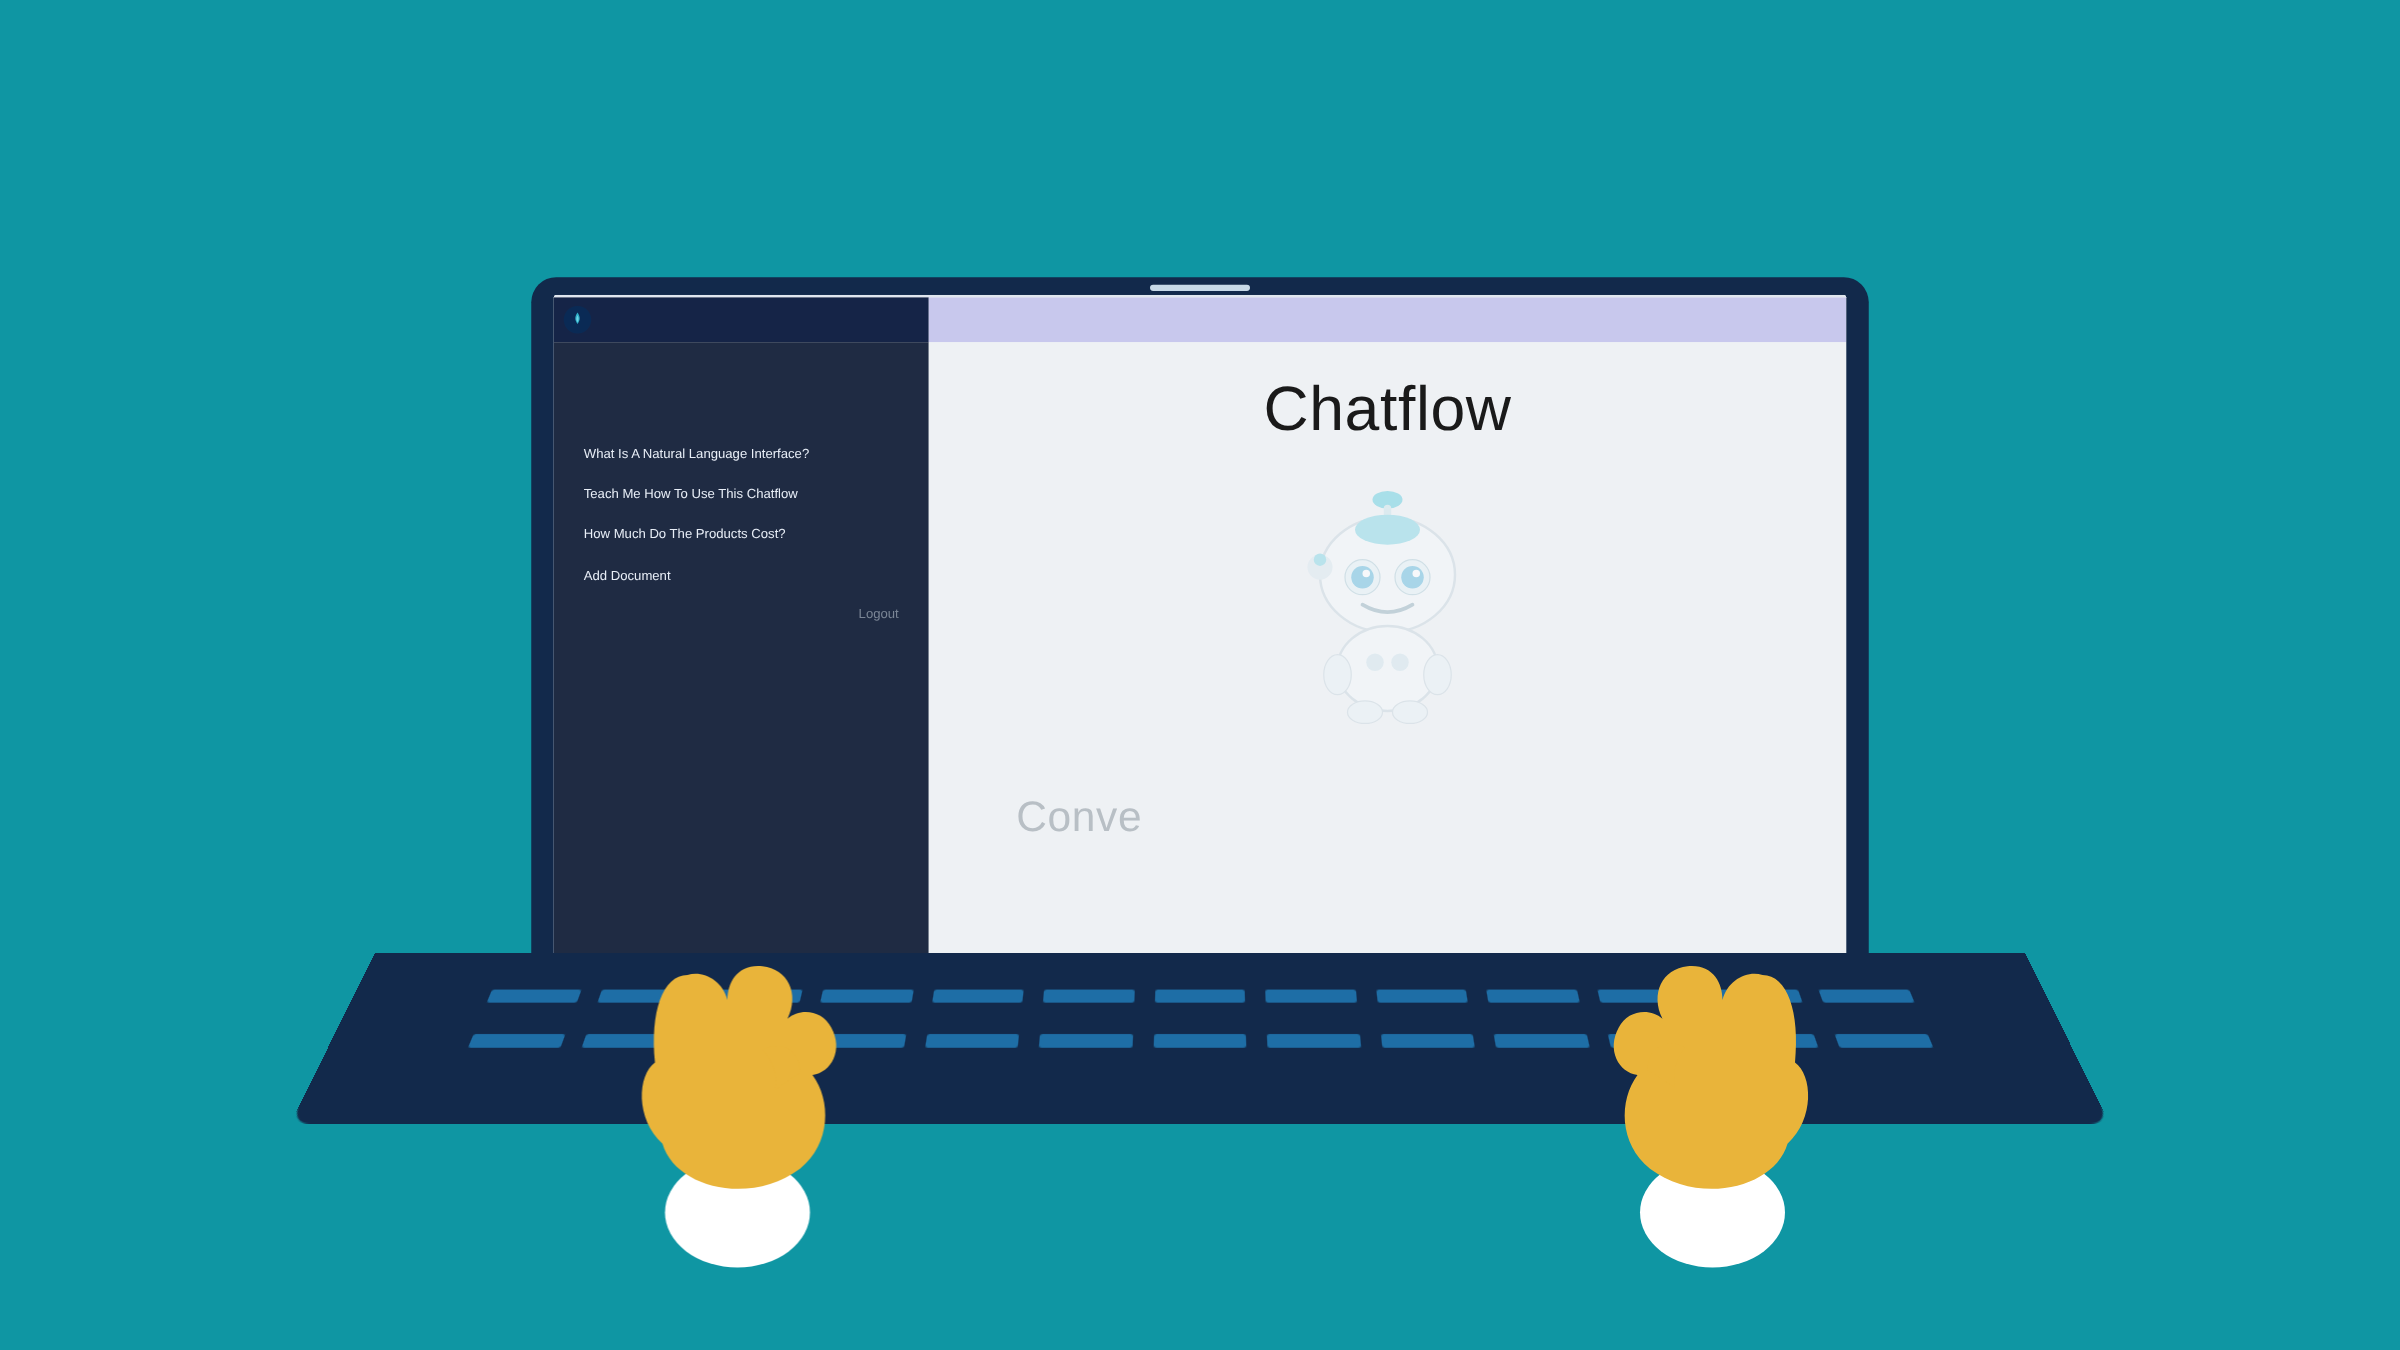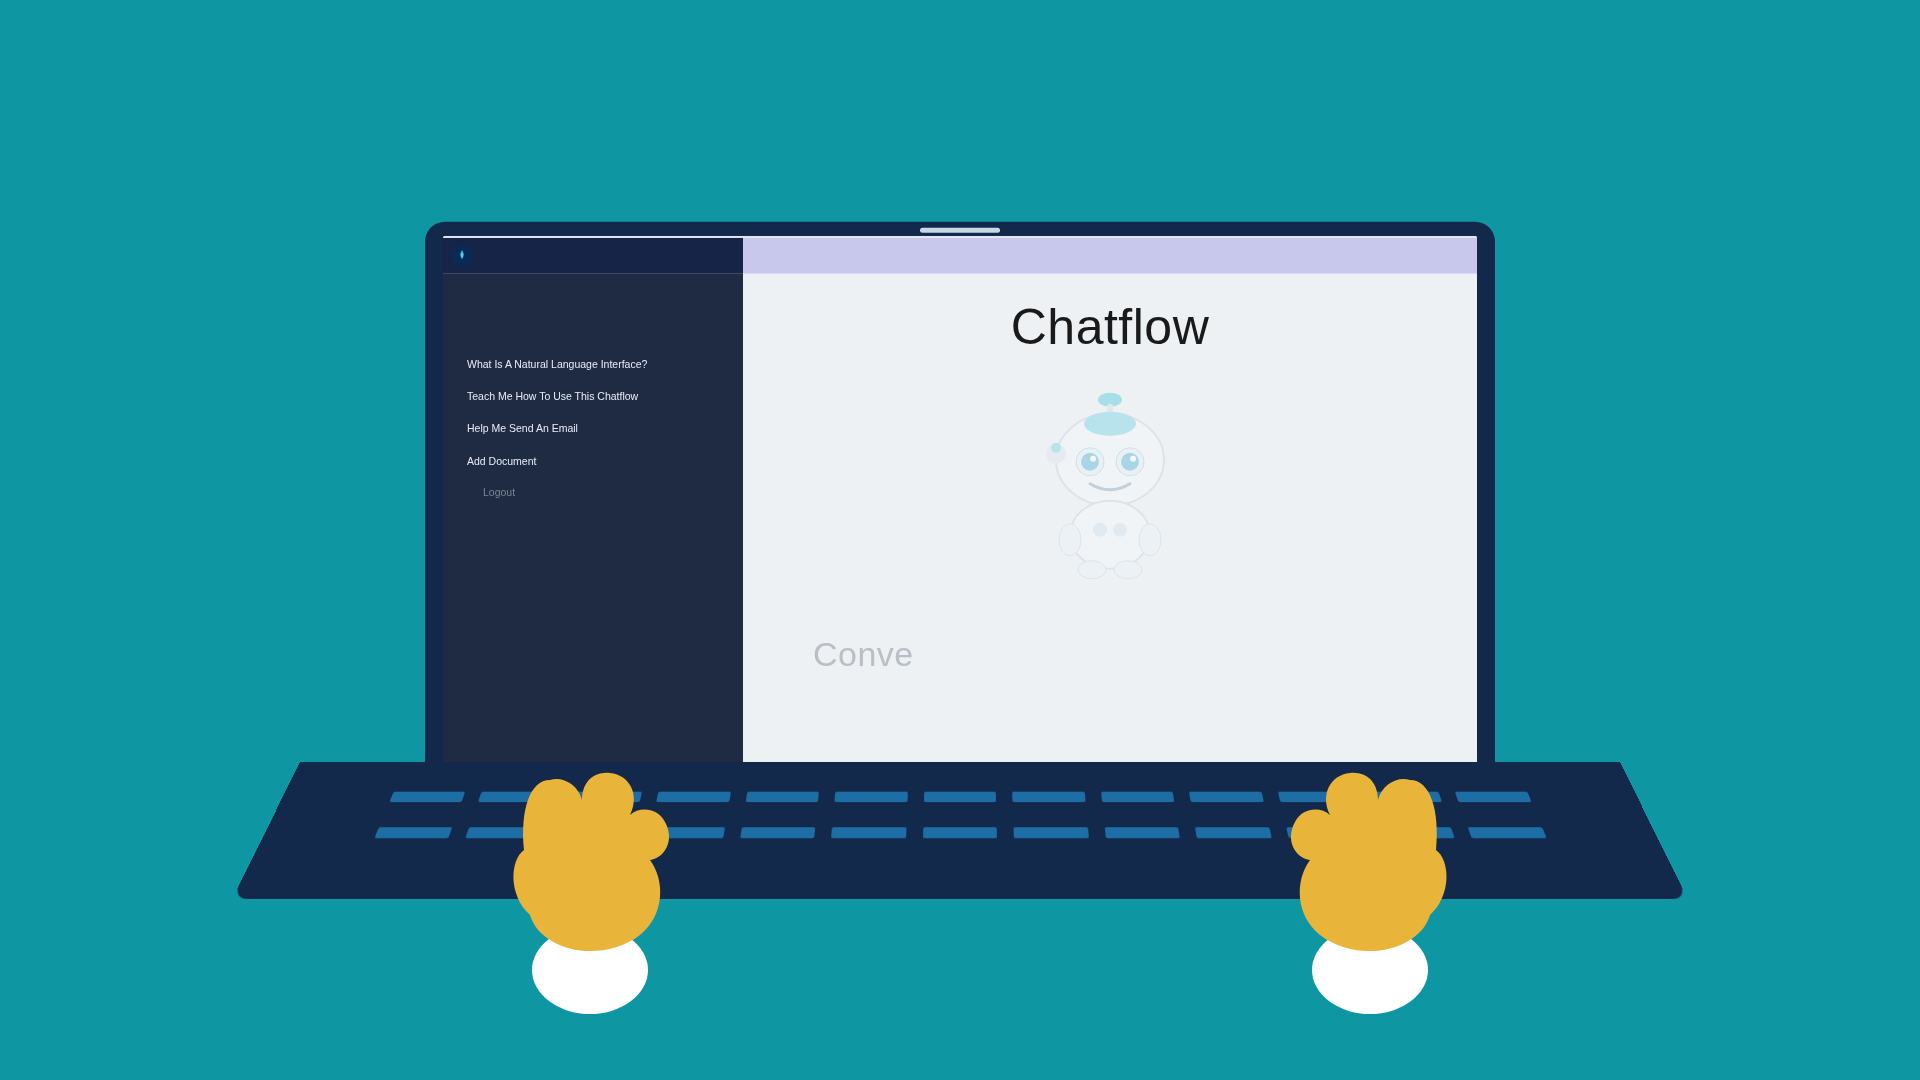--- a/index.html
+++ b/index.html
@@ -90,21 +90,21 @@
     color: #e8eef7;
     text-align: left;
     padding: 9px 24px;
     line-height: 1.35;
     cursor: pointer;
     width: 100%;
   }
   .side-logout {
     font-size: 10.5px;
     color: #7a8595;
-    text-align: left;
+    text-align: right;
     padding: 9px 24px 9px 40px;
     cursor: pointer;
     width: 100%;
   }
   .main {
     flex: 1;
     background: #eef1f4;
     position: relative;
     display: flex;
     flex-direction: column;
@@ -191,21 +191,21 @@
             </svg>
           </div>
         </div>
         <div class="top-bar-right"></div>
       </div>
 
       <div class="app-body">
         <nav class="sidebar">
           <div class="side-item">What Is A Natural Language Interface?</div>
           <div class="side-item">Teach Me How To Use This Chatflow</div>
-          <div class="side-item">Help Me Send An Email</div>
+          <div class="side-item">How Much Do The Products Cost?</div>
           <div class="side-item">Add Document</div>
           <div class="side-logout">Logout</div>
         </nav>
 
         <main class="main">
           <h1 class="main-title">Chatflow</h1>
 
           <div class="robot">
             <svg width="160" height="190" viewBox="0 0 160 190">
 

